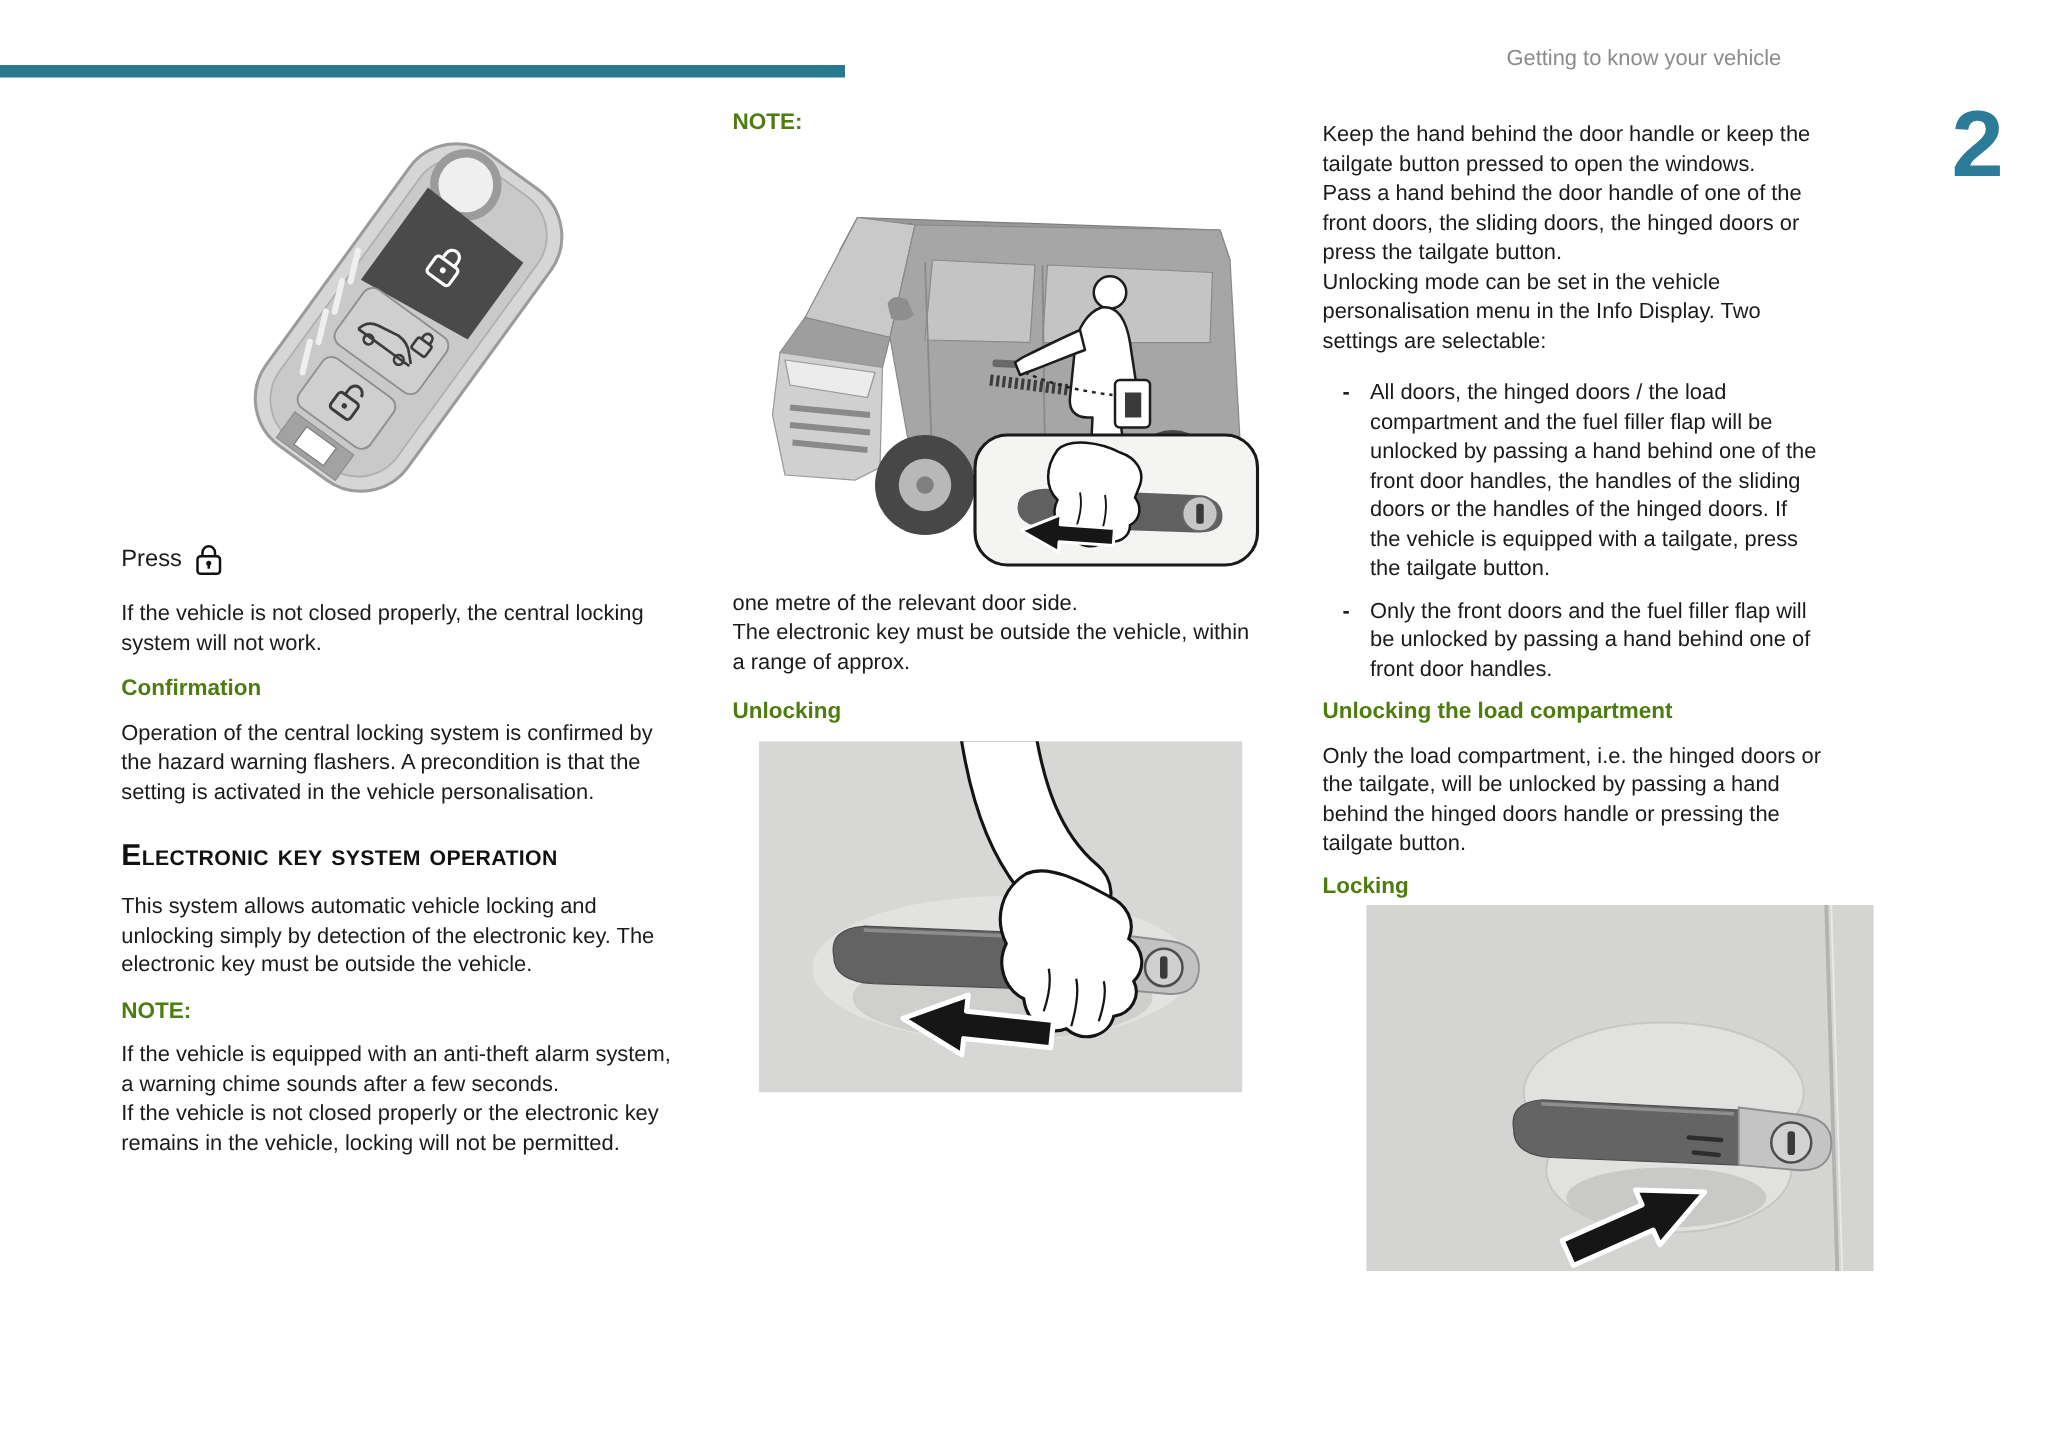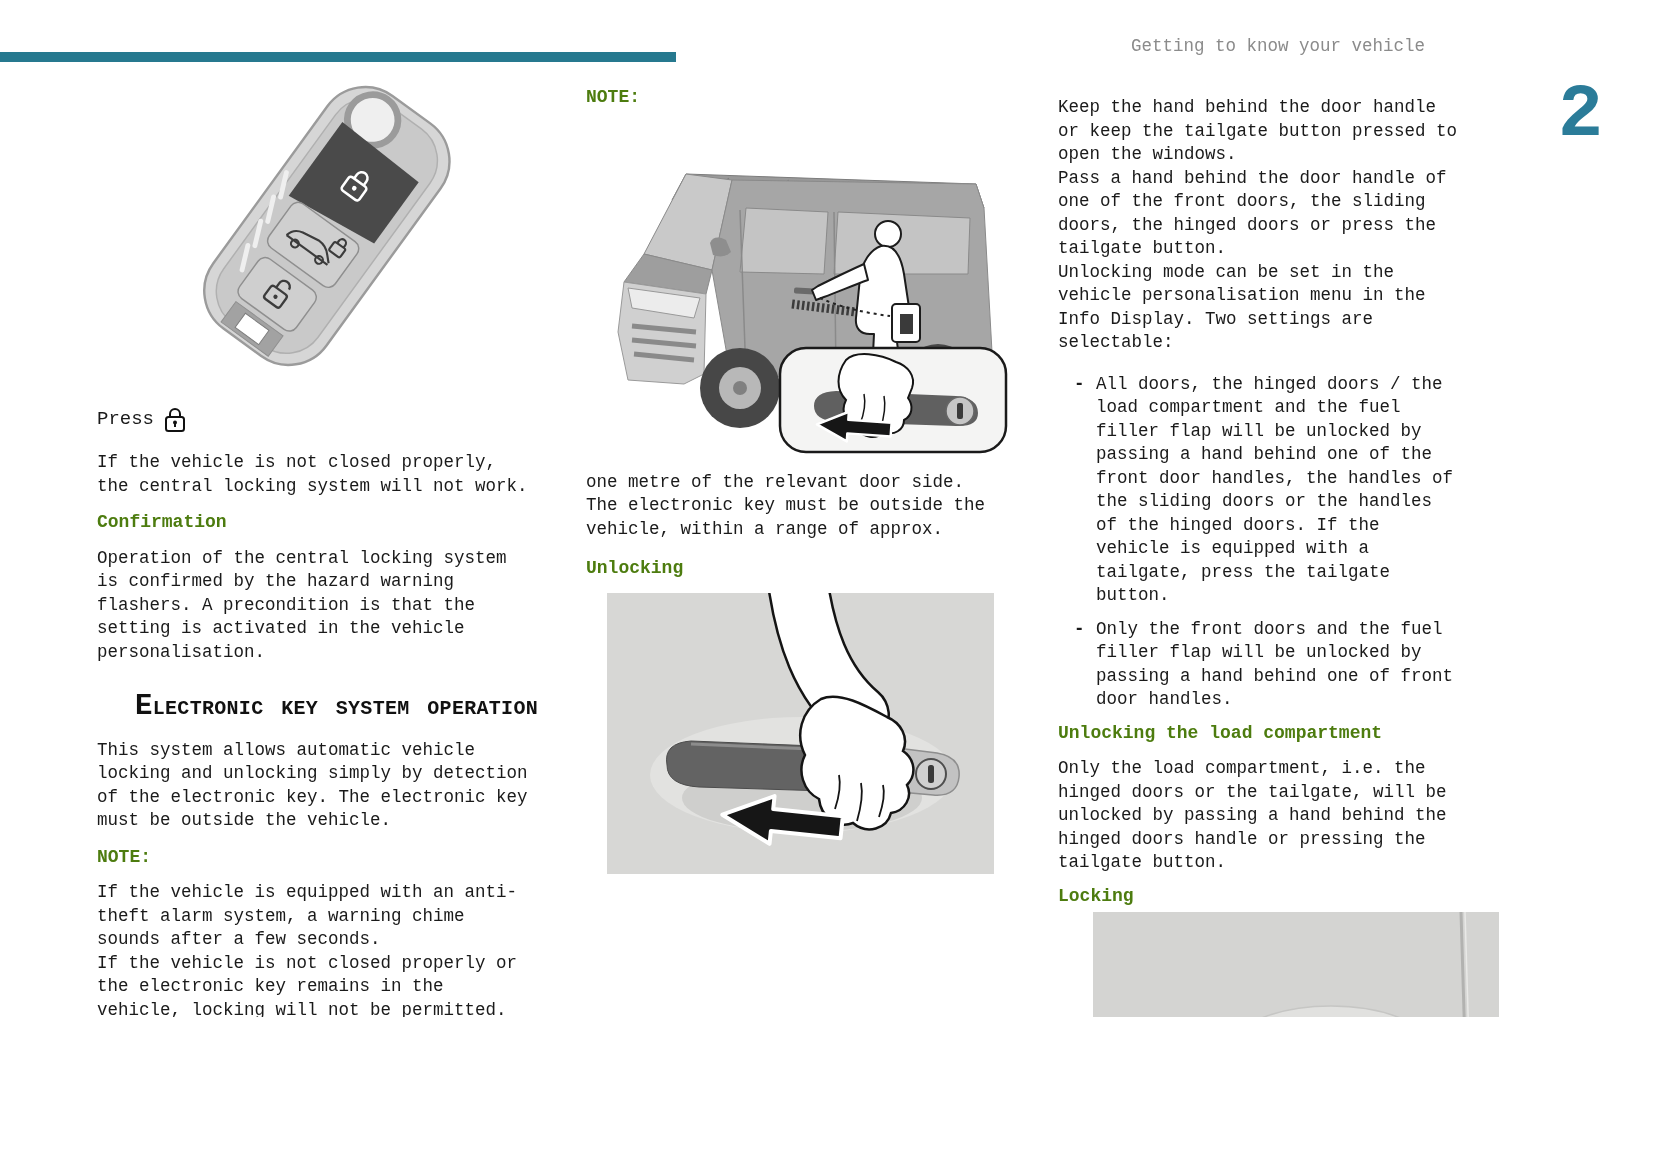--- a/index.html
+++ b/index.html
@@ -1,38 +1,38 @@
 <!DOCTYPE html>
 <html><head>
 <meta charset="utf-8">
 <style>
   html,body{margin:0;padding:0;background:#ffffff;}
   .page{
     position:relative;width:1653px;height:1017px;background:#fff;
-    font-family:Liberation Mono, monospace;color:#1a1a1a;overflow:hidden;
+    font-family:Liberation Sans, sans-serif;color:#1a1a1a;overflow:hidden;
   }
   .rule-bar{position:absolute;left:0;top:52px;width:676px;height:10px;background:#26798f;}
   .running-header{position:absolute;top:36px;left:1000px;width:425px;text-align:right;
     font-size:17.5px;color:#8b8b8b;}
   .chapter-num{position:absolute;top:78px;right:50px;font-size:75px;font-weight:bold;
     color:#2b7c99;line-height:1;}
   .page-num{position:absolute;top:1100px;right:54px;font-size:19px;font-weight:bold;color:#6e6e6e;}
   .col{position:absolute;font-size:17.5px;line-height:23.5px;}
-  .col1{left:97px;top:64px;width:441px;}
+  .col1{left:97px;top:92px;width:441px;}
   .col2{left:586px;top:86px;width:420px;}
   .col3{left:1058px;top:96px;width:400px;}
   p{margin:0 0 13px;}
   p.tight{margin:0;}
   p.gap-after{margin:0 0 18px;}
   h3{font-size:18px;font-weight:bold;margin:8px 0 12px;color:#4d7c0f;}
   h3.mt0{margin-top:0;}
   h3.mt-lg{margin:16px 0 12px;}
   h3.tight-h{margin:10px 0 4px;}
-  h2.section{font-size:29px;font-weight:bold;font-variant:small-caps;letter-spacing:.3px;
-    line-height:1.3;margin:24px 0 13px;color:#111;text-align:right;}
+  h2.section{font-size:24px;font-weight:bold;font-variant:small-caps;letter-spacing:.3px;
+    line-height:1.3;margin:24px 0 13px;color:#111;}
   .press-row{display:flex;align-items:center;gap:10px;font-size:19px;margin:0 0 18px;}
   .fig{display:block;}
   .fig-key{margin:0 0 20px 55px;}
   .fig-van{margin:8px 0 16px 2px;}
   .fig-unlock{margin:12px 0 0 21px;}
   .fig-lock{margin:2px 0 0 35px;}
   ul.bullets{list-style:none;margin:0 0 6px;padding:0 0 0 16px;}
   ul.bullets li{display:flex;margin:0 0 10px;}
   ul.bullets .marker{width:22px;flex:0 0 22px;font-weight:bold;}
   ul.bullets .btxt{flex:1;}

